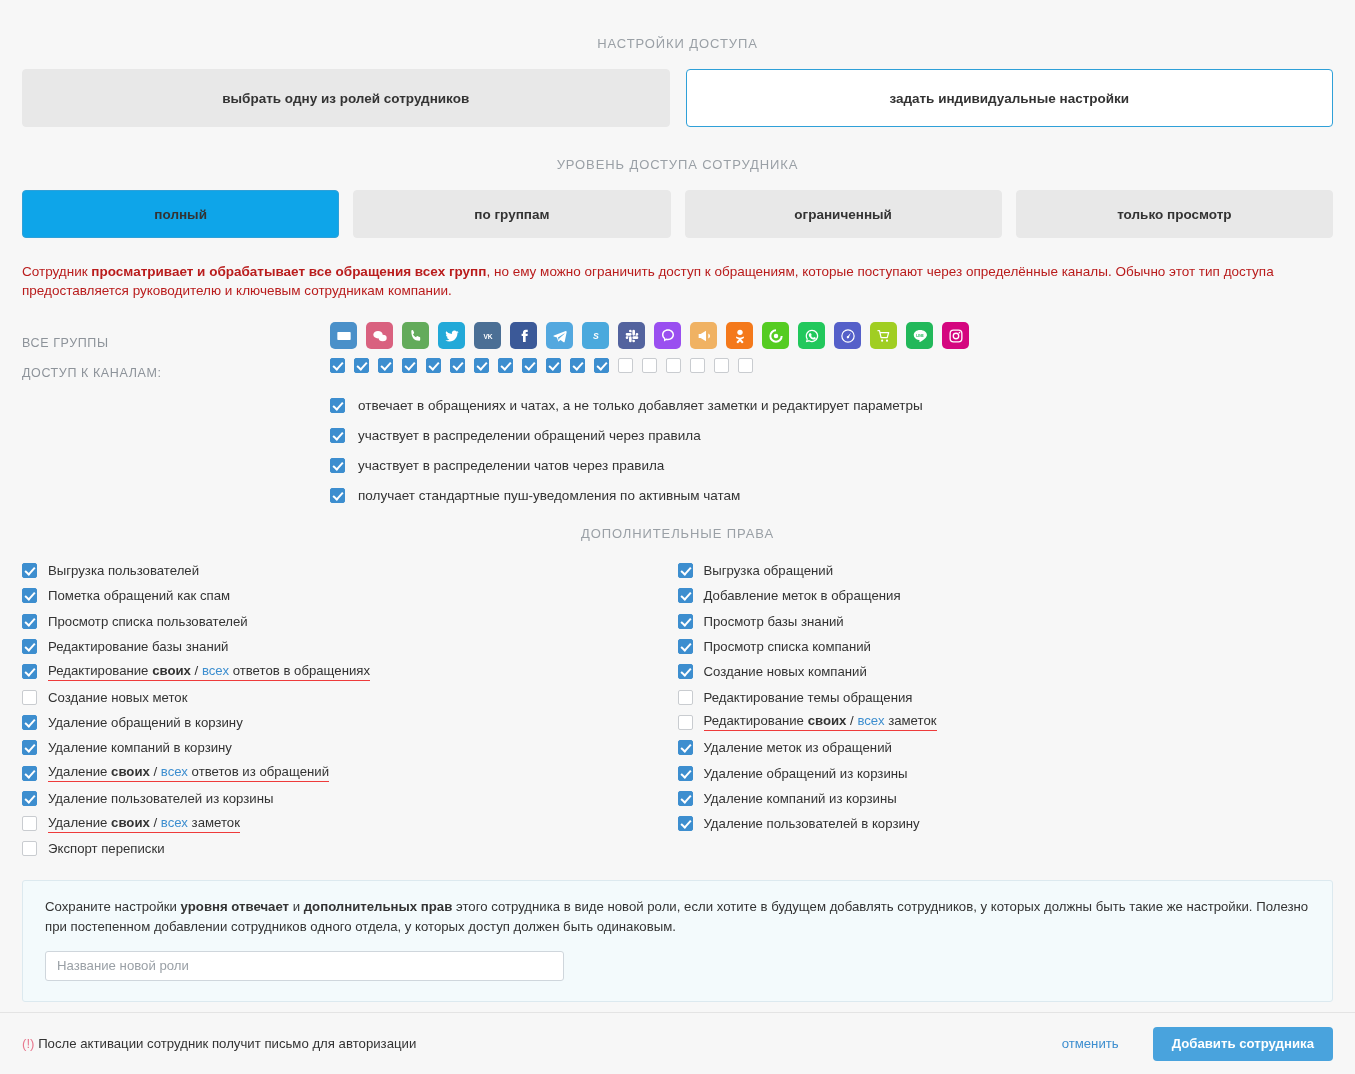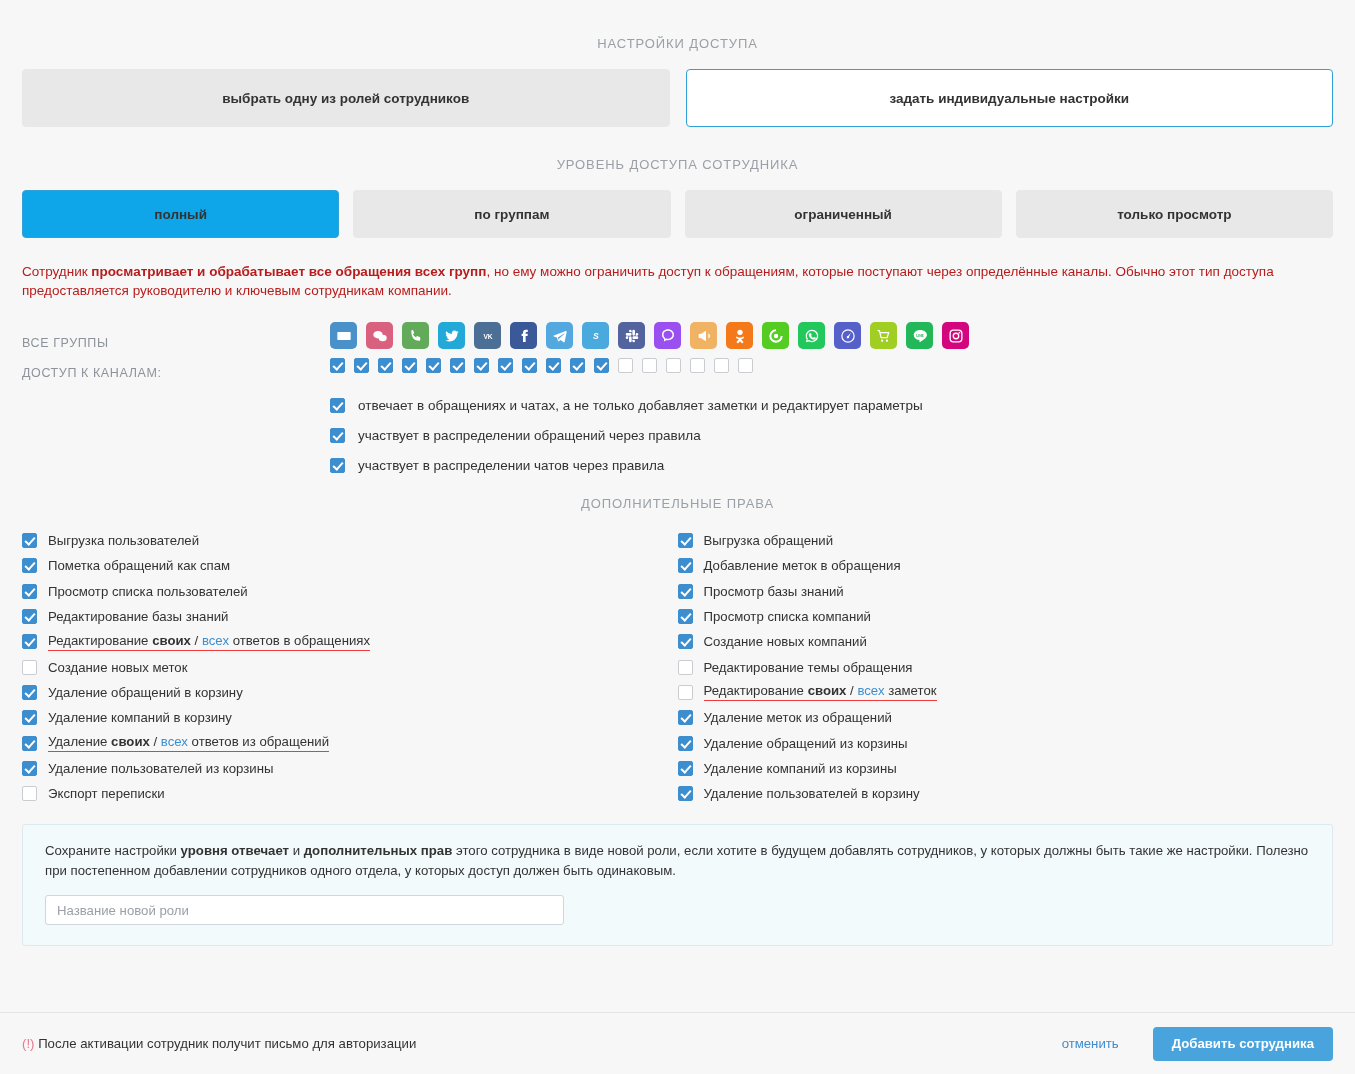--- a/index.html
+++ b/index.html
@@ -366,20 +366,24 @@
         <span class="lbl">отвечает в обращениях и чатах, а не только добавляет заметки и редактирует параметры</span>
       </div>
       <div class="behav-item">
         <div class="cb on"></div>
         <span class="lbl">участвует в распределении обращений через правила</span>
       </div>
       <div class="behav-item">
         <div class="cb on"></div>
         <span class="lbl">участвует в распределении чатов через правила</span>
       </div>
+      <div class="behav-item">
+        <div class="cb on"></div>
+        <span class="lbl">получает стандартные пуш-уведомления по активным чатам</span>
+      </div>
     </div>
 
   <div style="margin-top:16px" class="section-title">ДОПОЛНИТЕЛЬНЫЕ ПРАВА</div>
 
   <div class="rights" style="margin-top:17px">
     <div class="rights-col" id="rights-left">
         <div class="r-item">
           <div class="cb on"></div>
           <span class="lbl">Выгрузка пользователей</span>
         </div>
@@ -411,20 +415,24 @@
           <div class="cb on"></div>
           <span class="lbl">Удаление компаний в корзину</span>
         </div>
         <div class="r-item underlined">
           <div class="cb on"></div>
           <span class="lbl"><span>Удаление </span><b>своих</b><span> / </span><a>всех</a><span> ответов из обращений</span></span>
         </div>
         <div class="r-item">
           <div class="cb on"></div>
           <span class="lbl">Удаление пользователей из корзины</span>
+        </div>
+        <div class="r-item underlined">
+          <div class="cb"></div>
+          <span class="lbl"><span>Удаление </span><b>своих</b><span> / </span><a>всех</a><span> заметок</span></span>
         </div>
         <div class="r-item">
           <div class="cb"></div>
           <span class="lbl">Экспорт переписки</span>
         </div>
       </div>
     <div class="rights-col right" id="rights-right">
         <div class="r-item">
           <div class="cb on"></div>
           <span class="lbl">Выгрузка обращений</span>

